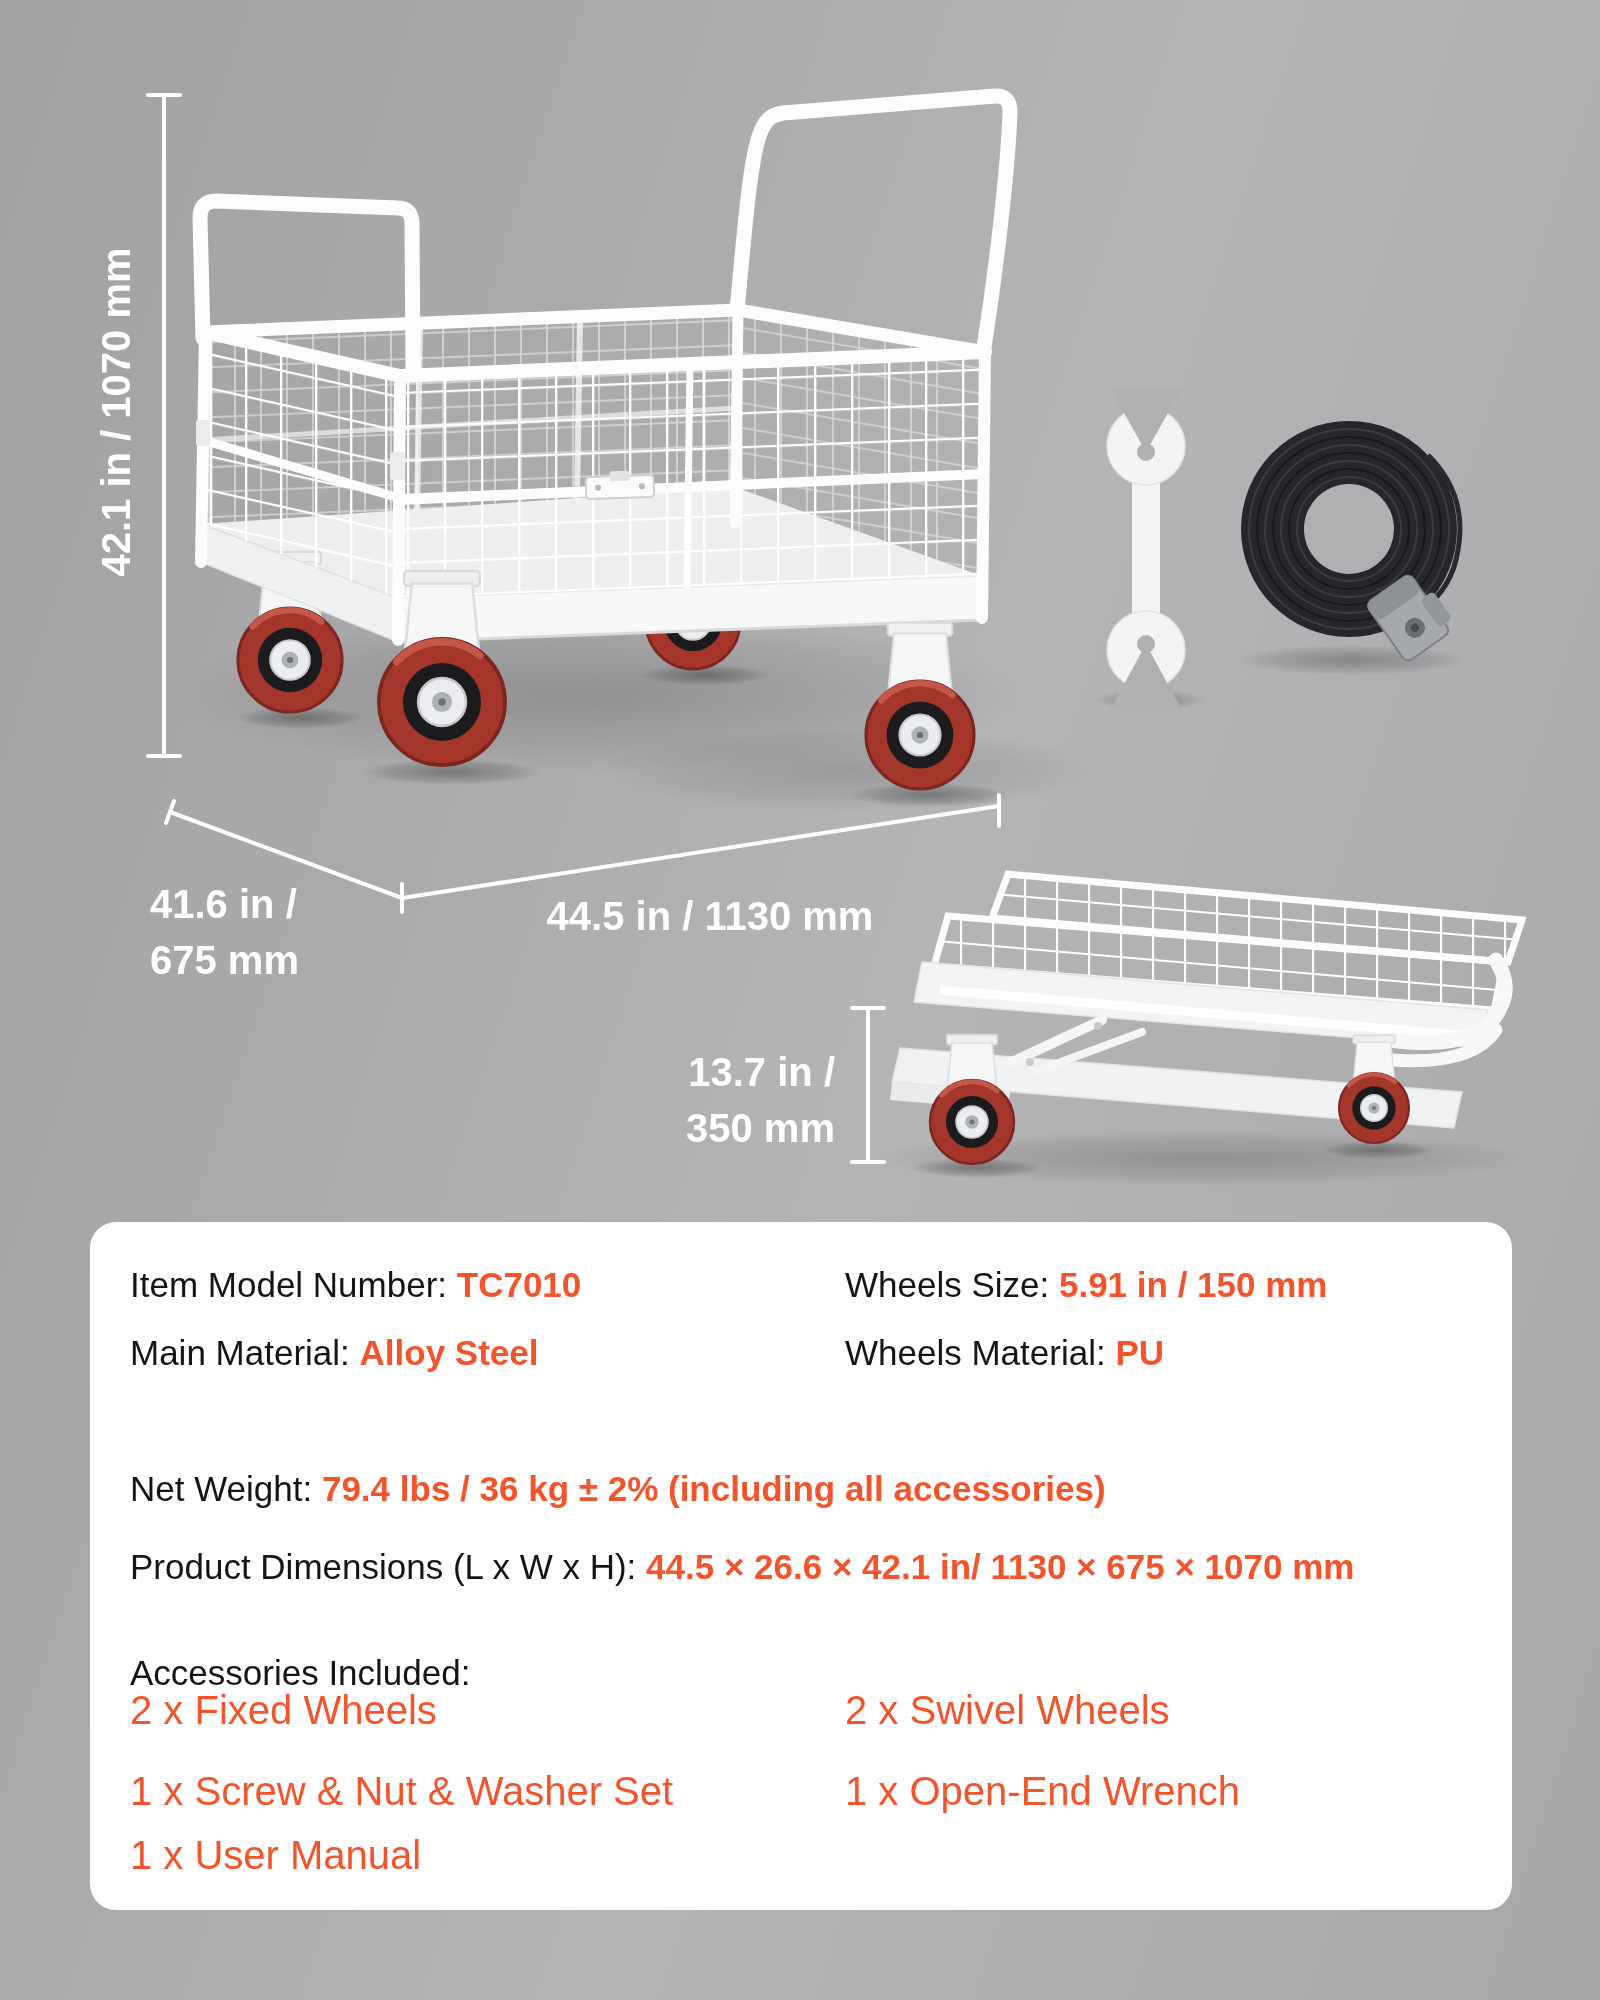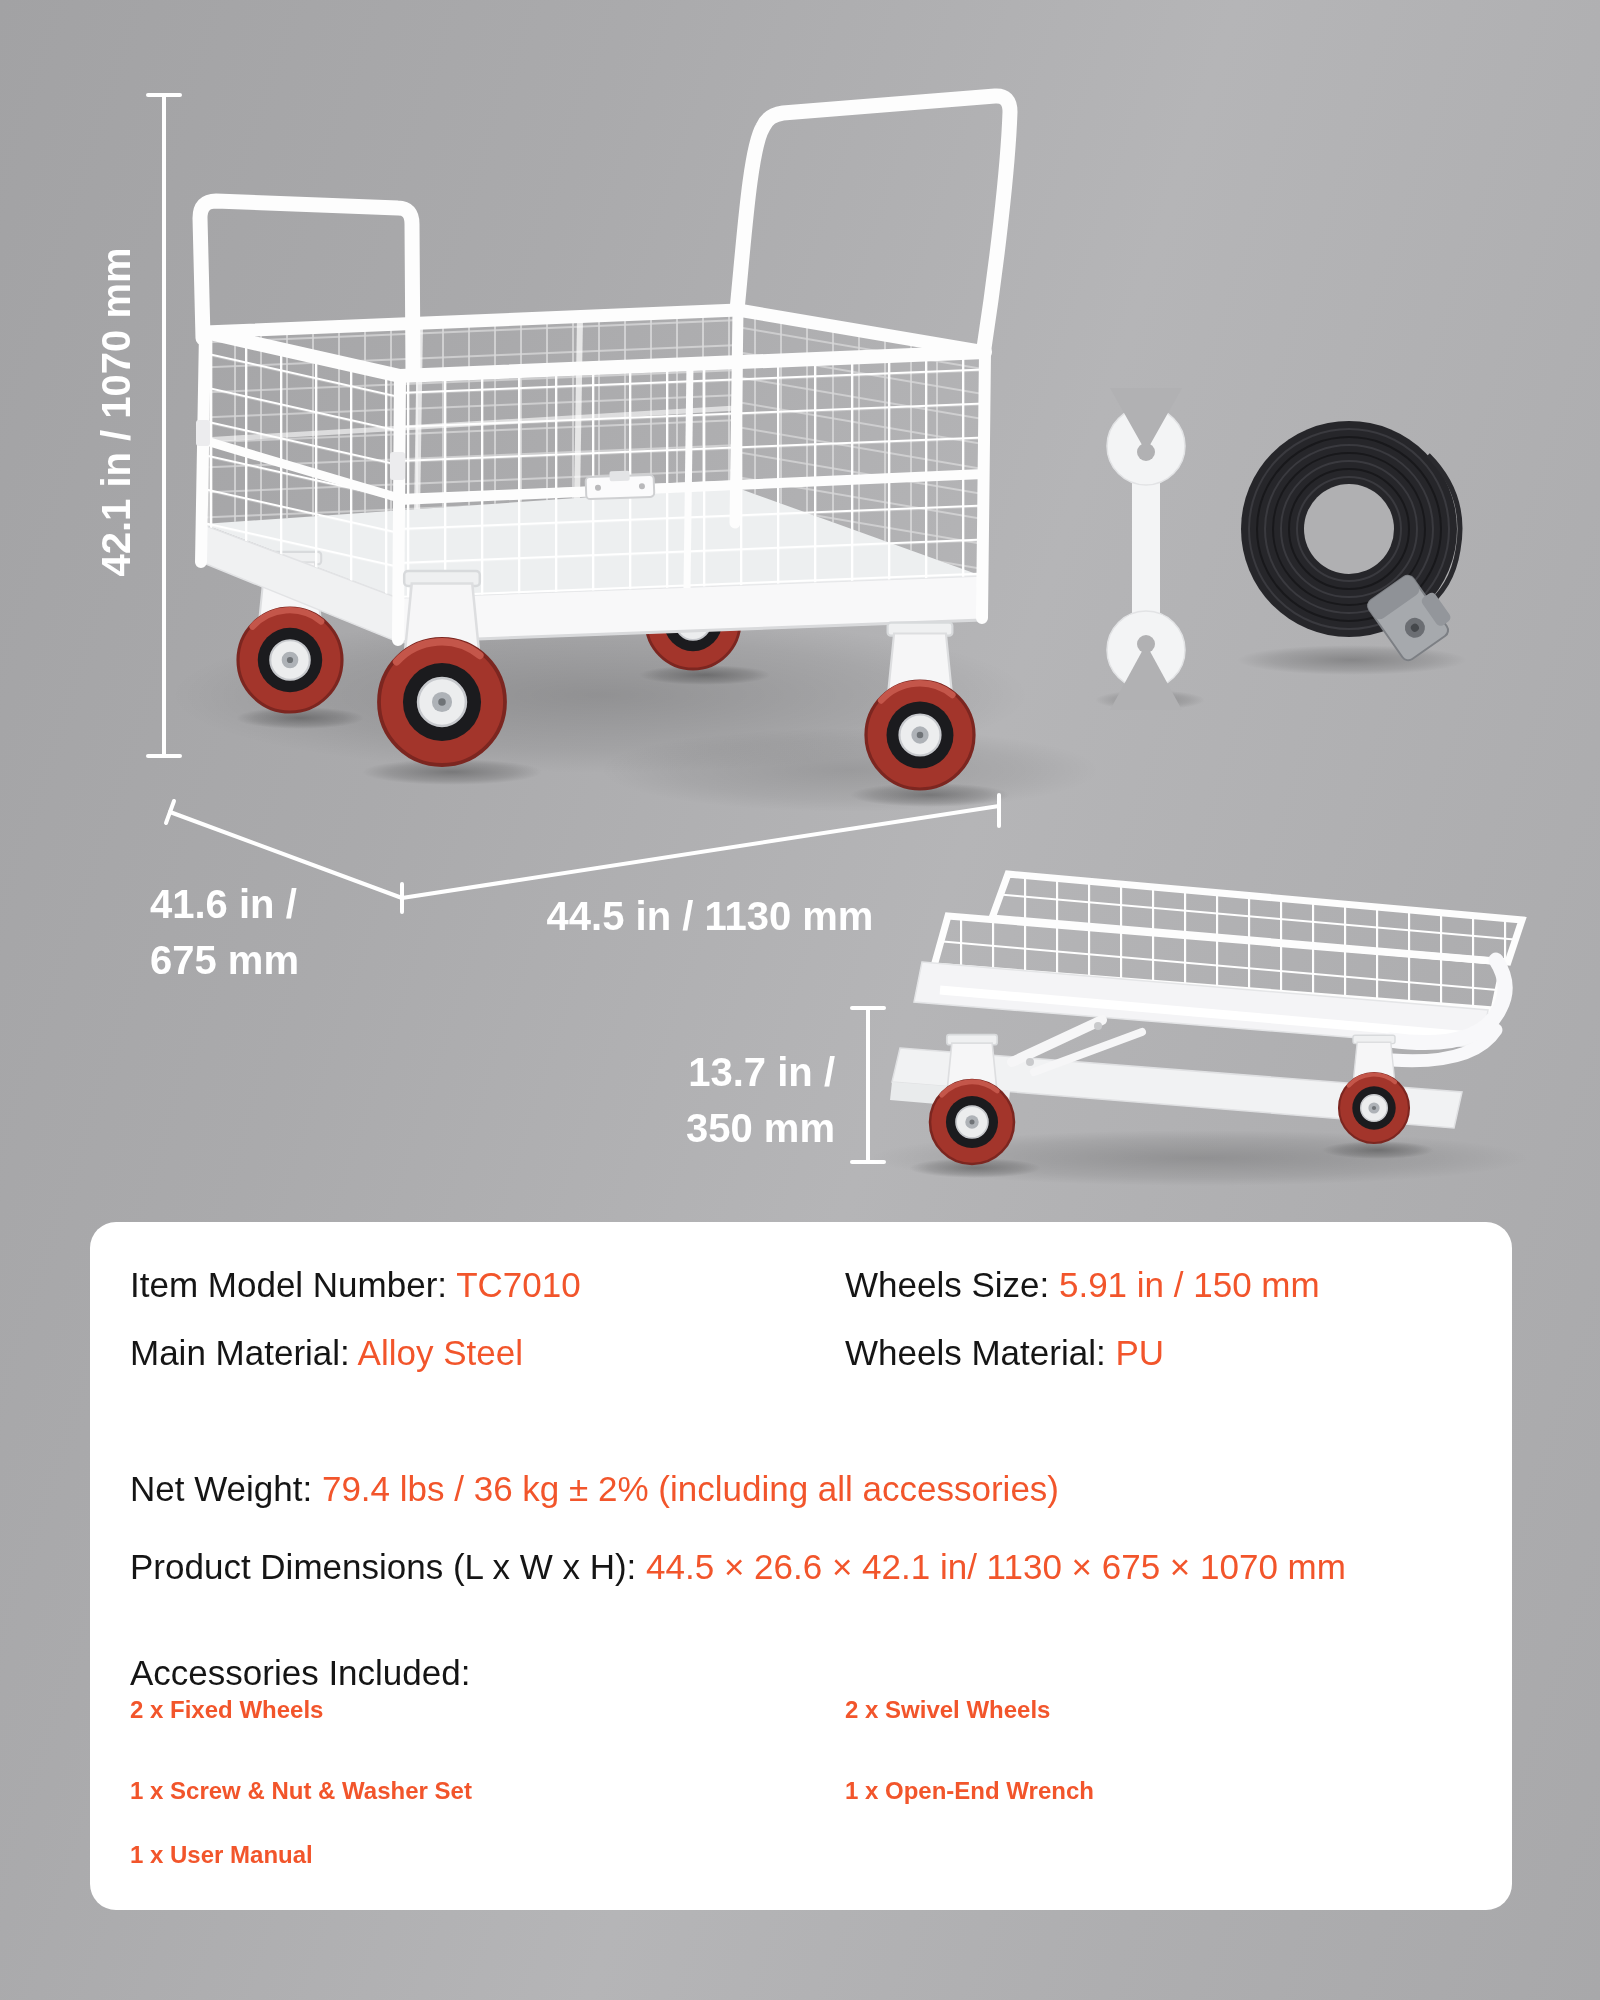--- a/index.html
+++ b/index.html
@@ -14,22 +14,22 @@
   .dim-depth{left:150px;top:876px;}
   .dim-length{left:440px;top:888px;width:540px;text-align:center;}
   .dim-folded{left:600px;top:1044px;width:235px;text-align:right;}
   .dim .l2{display:block;}
   .spec-card{
     position:absolute;left:90px;top:1222px;width:1422px;height:688px;
     background:#ffffff;border-radius:26px;
   }
   .spec-row{position:absolute;font-size:35px;line-height:44px;color:#151515;white-space:nowrap;}
   .spec-row .lbl{color:#151515;font-weight:400;}
-  .spec-row .val{color:#F2552B;font-weight:400;}
-  .acc-item{position:absolute;font-size:24px;line-height:44px;color:#F2552B;font-weight:700;white-space:nowrap;}
+  .spec-row .val{color:#F2552B;font-weight:700;}
+  .acc-item{position:absolute;font-size:40px;line-height:44px;color:#F2552B;font-weight:400;white-space:nowrap;}
   .colL{left:40px;} .colR{left:755px;}
   .r1{top:41px;} .r2{top:109px;} .r3{top:177px;} .r4{top:245px;} .r5{top:323px;} .r6{top:381px;margin-top:48px;}
   .a1{top:466px;} .a2{top:539px;margin-top:8px;} .a3{top:611px;}
 </style>
 </head>
 <body>
 
 <div class="stage">
 
   <svg class="scene-svg" width="1600" height="2000" viewBox="0 0 1600 2000">

